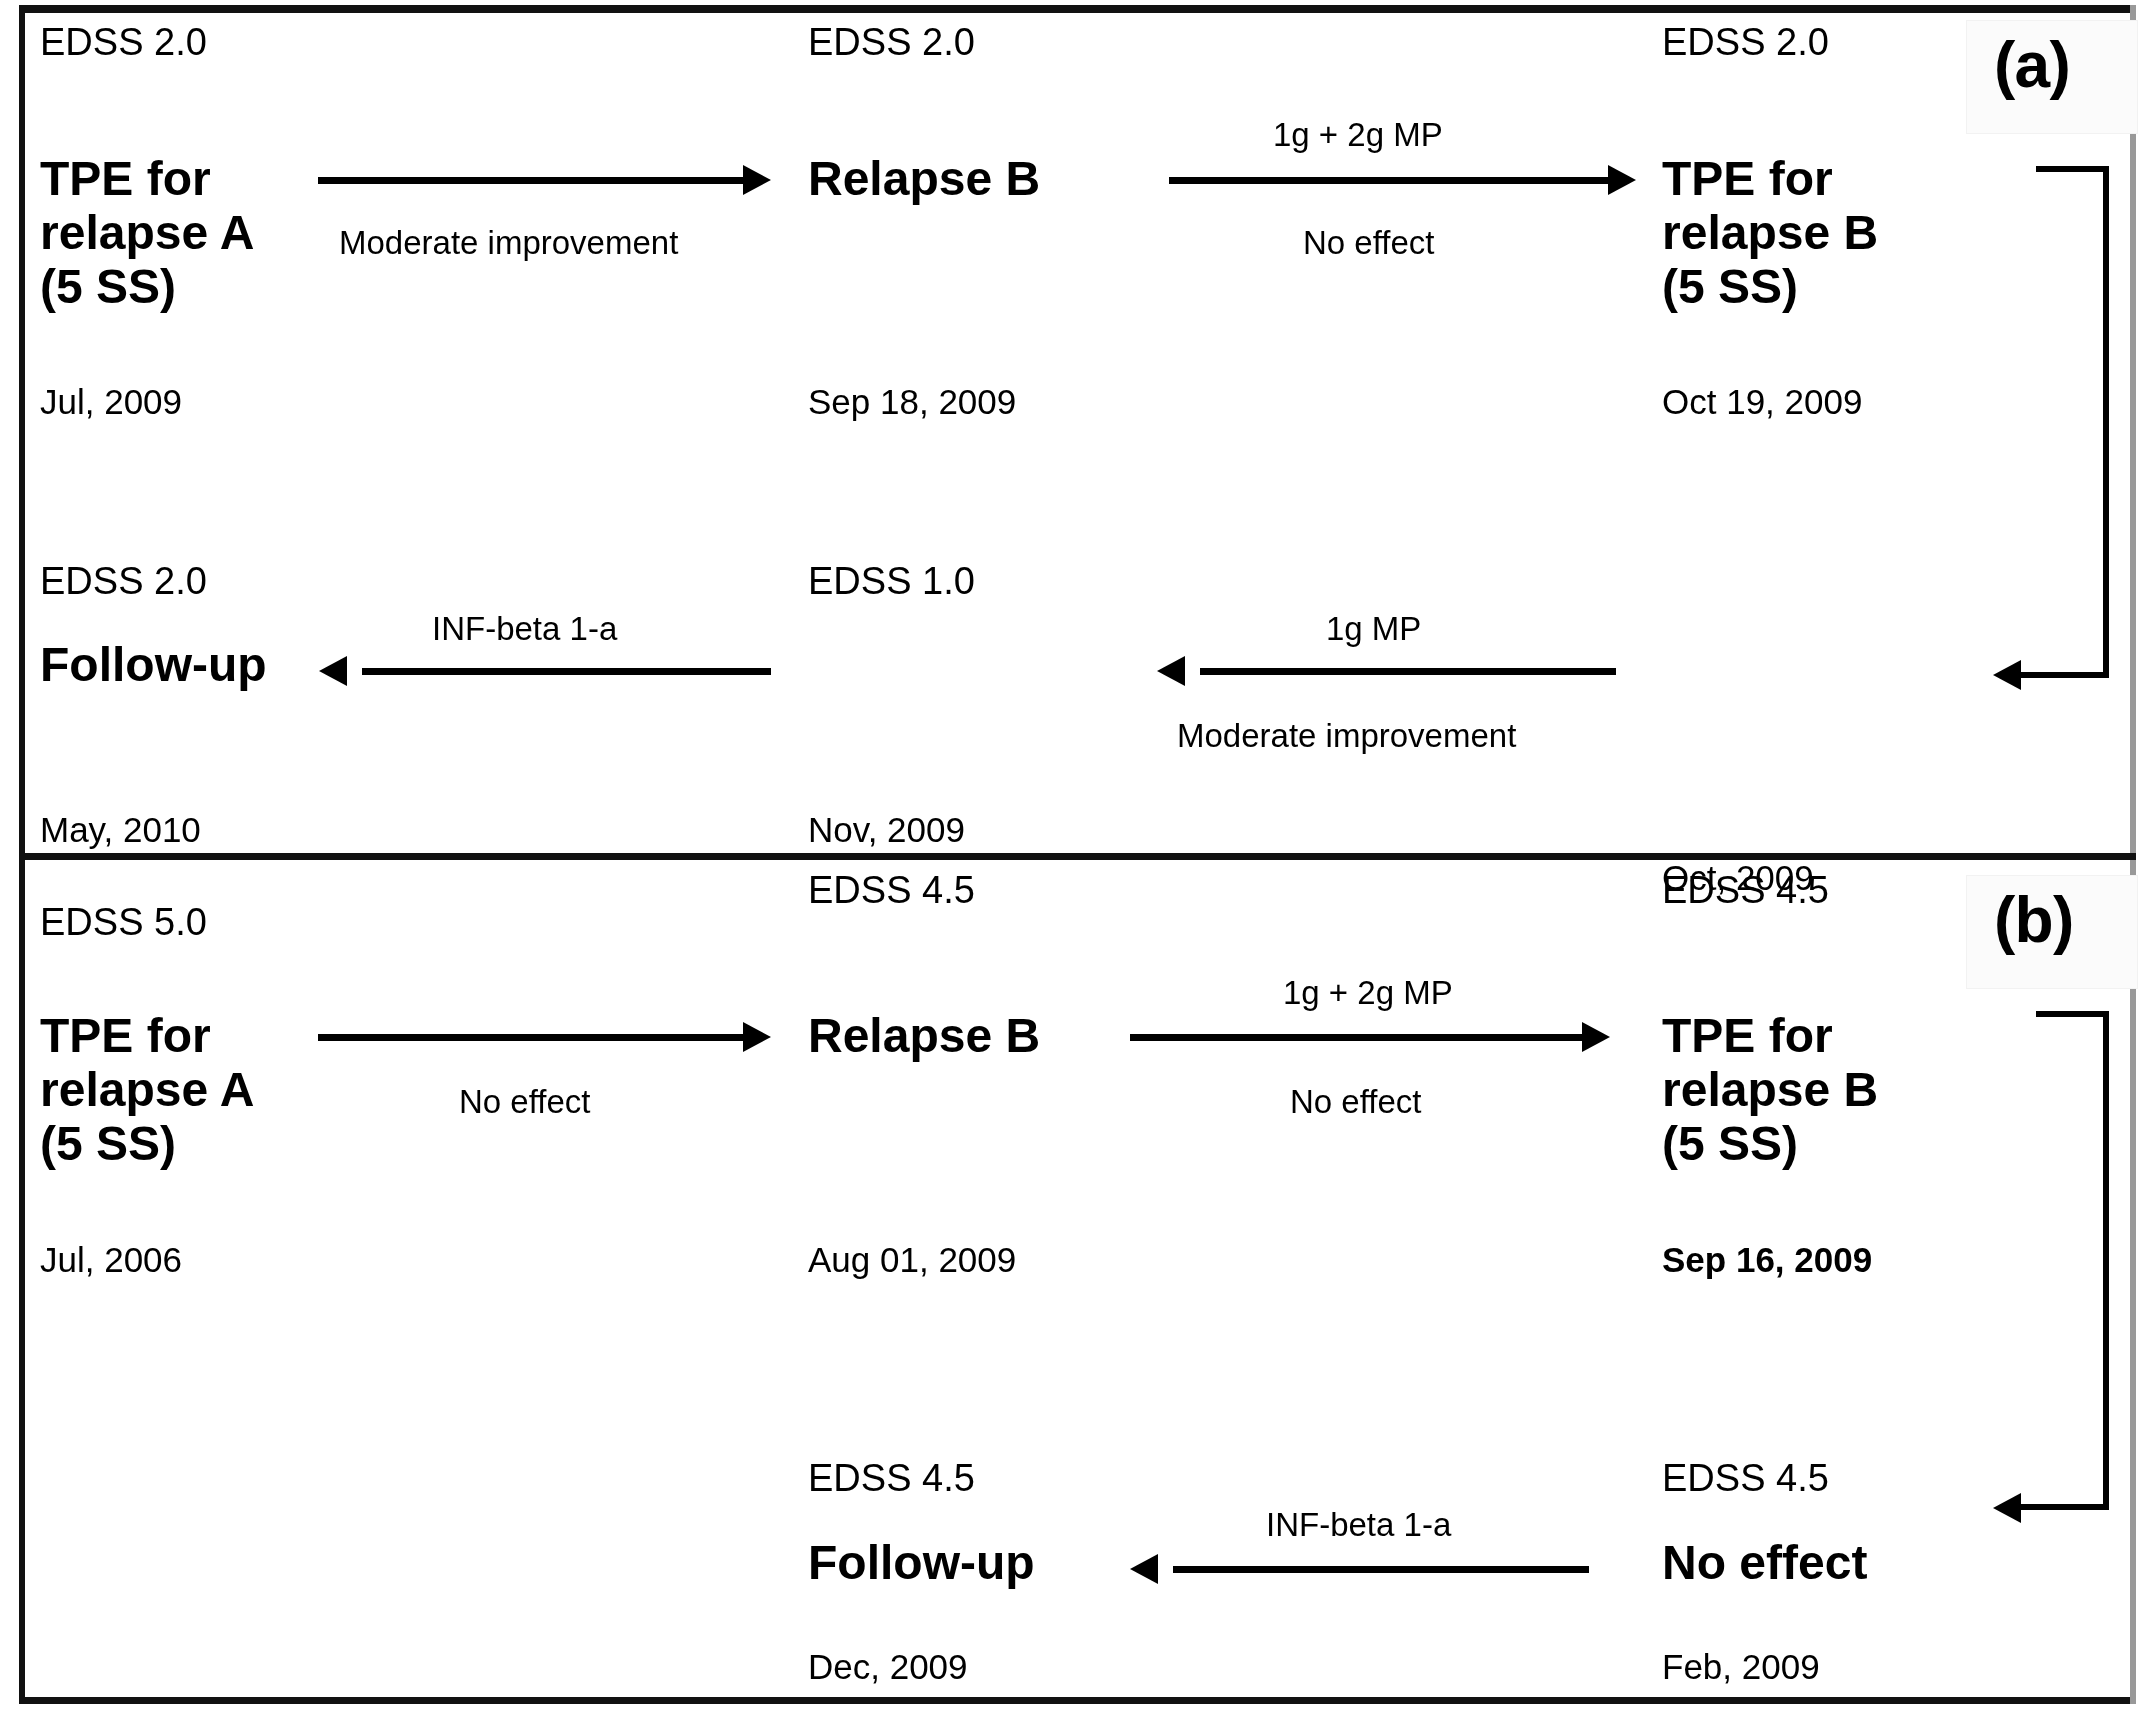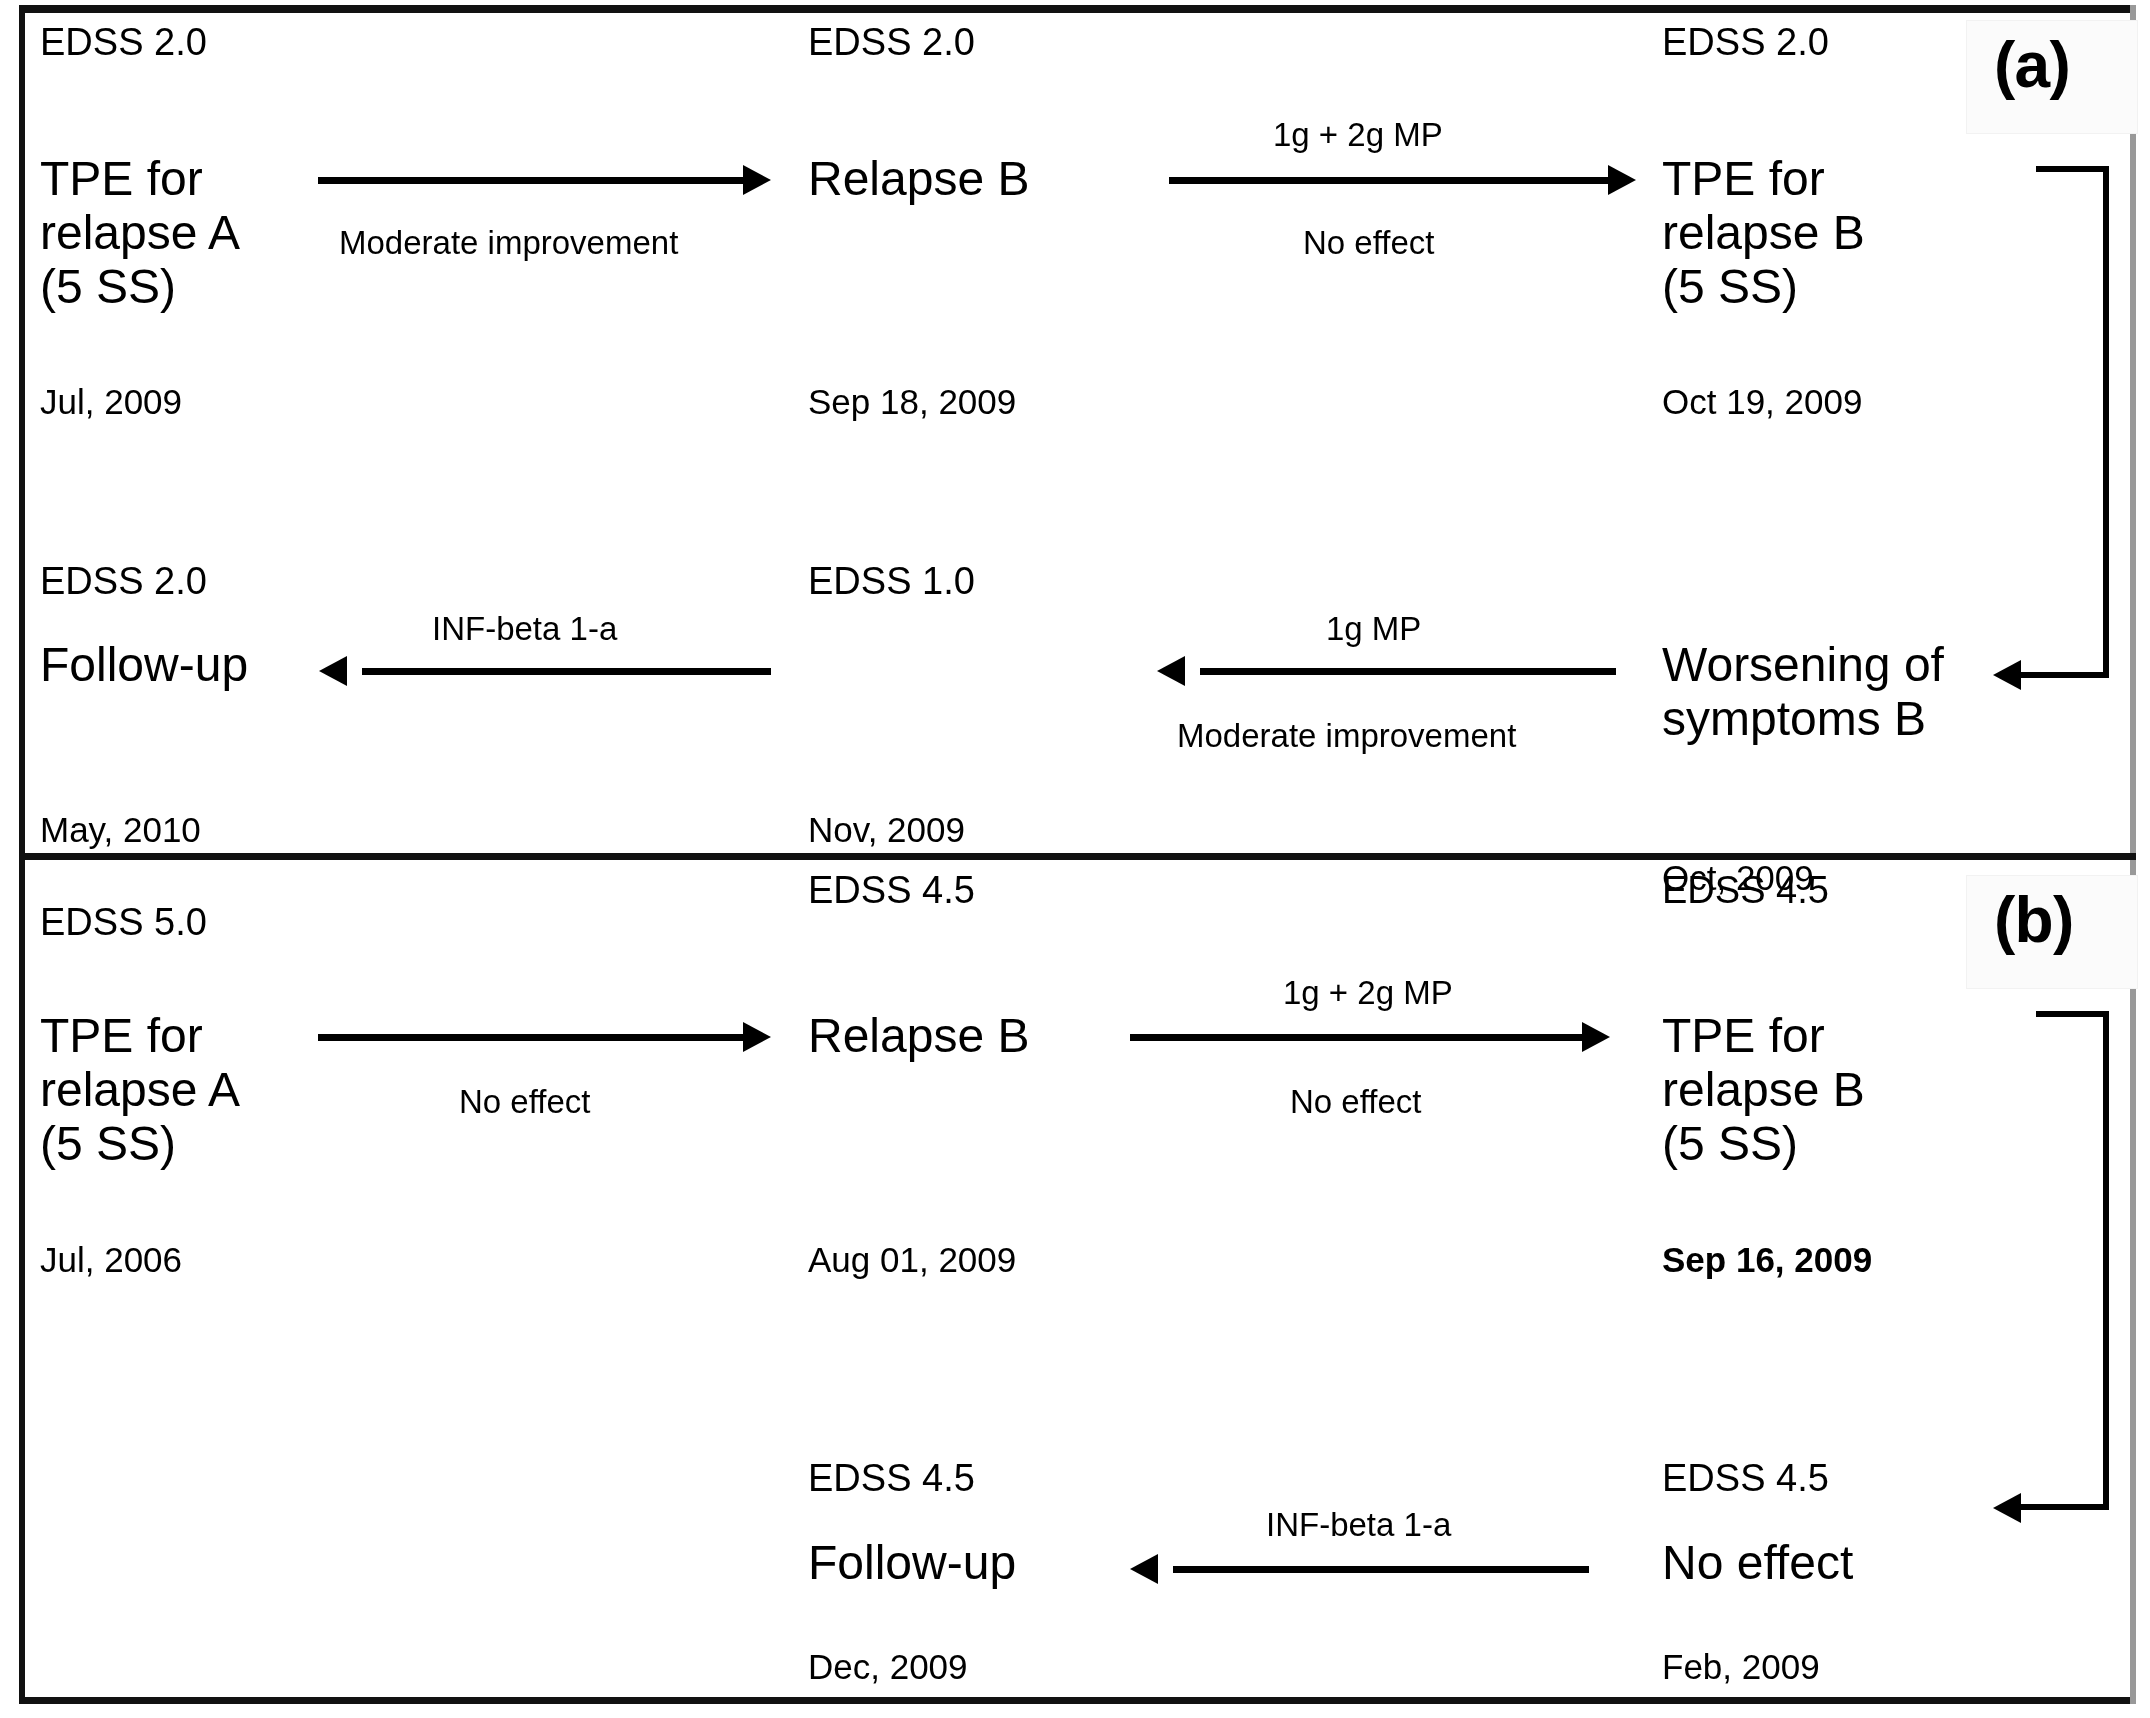--- a/index.html
+++ b/index.html
@@ -53,21 +53,21 @@
   .date {
     position: absolute;
     font-size: 35px;
     line-height: 1.05;
     white-space: nowrap;
     font-weight: normal;
   }
   .node {
     position: absolute;
     font-size: 48px;
-    font-weight: normal;
+    font-weight: bold;
     line-height: 1.13;
     white-space: pre;
   }
   .edge-label {
     position: absolute;
     font-size: 33px;
     line-height: 1.05;
     white-space: nowrap;
     font-weight: normal;
   }
@@ -146,22 +146,20 @@
 
   <div class="elbow-h" style="left:2036px; top:166px; width:73px;"></div>
   <div class="elbow-v" style="left:2103px; top:166px; height:509px;"></div>
   <div class="elbow-h" style="left:2021px; top:672px; width:88px;"></div>
   <div class="arrow-head-left" style="left:1993px; top:660px;"></div>
 
   <div class="edss" style="left:40px;  top:562px;">EDSS 2.0</div>
   <div class="edss" style="left:808px;top:562px;">EDSS 1.0</div>
 
   <div class="node" style="left:40px;  top:638px;">Follow-up</div>
-  <div class="node" style="left:1662px;top:638px;">Worsening of
-symptoms B</div>
 
   <div class="arrow-shaft" style="left:362px; top:668px; width:409px;"></div>
   <div class="arrow-head-left" style="left:319px; top:656px;"></div>
   <div class="edge-label" style="left:432px; top:612px;">INF-beta 1-a</div>
 
   <div class="arrow-shaft" style="left:1200px; top:668px; width:416px;"></div>
   <div class="arrow-head-left" style="left:1157px; top:656px;"></div>
   <div class="edge-label" style="left:1326px; top:612px;">1g MP</div>
   <div class="edge-label" style="left:1177px; top:719px;">Moderate improvement</div>
 

